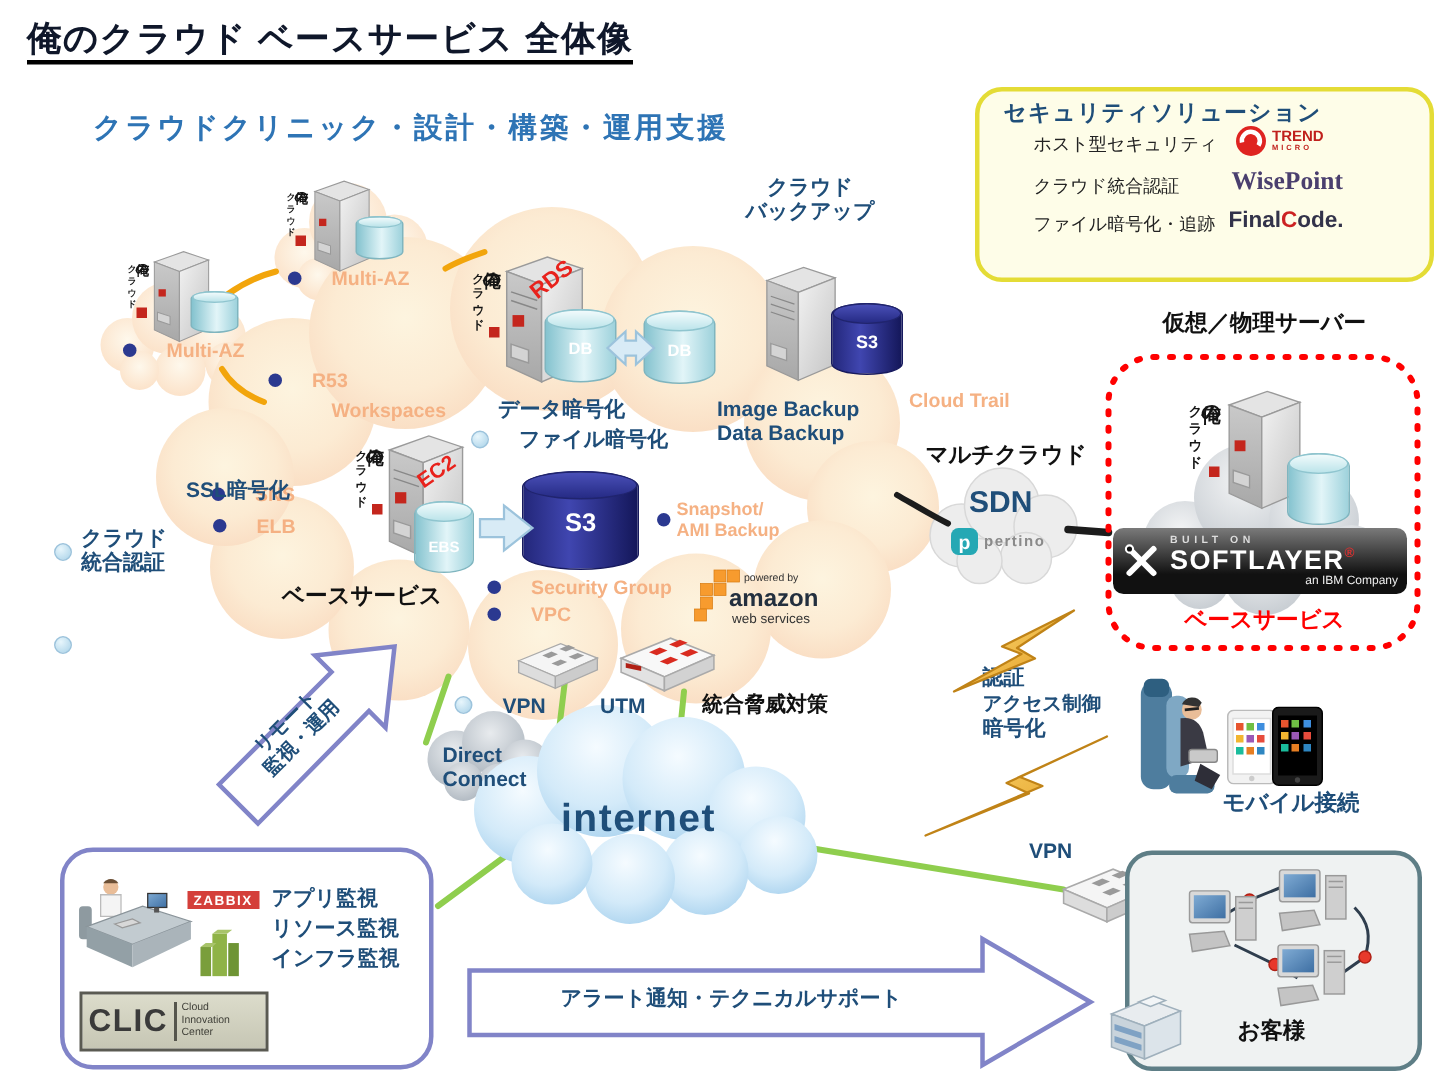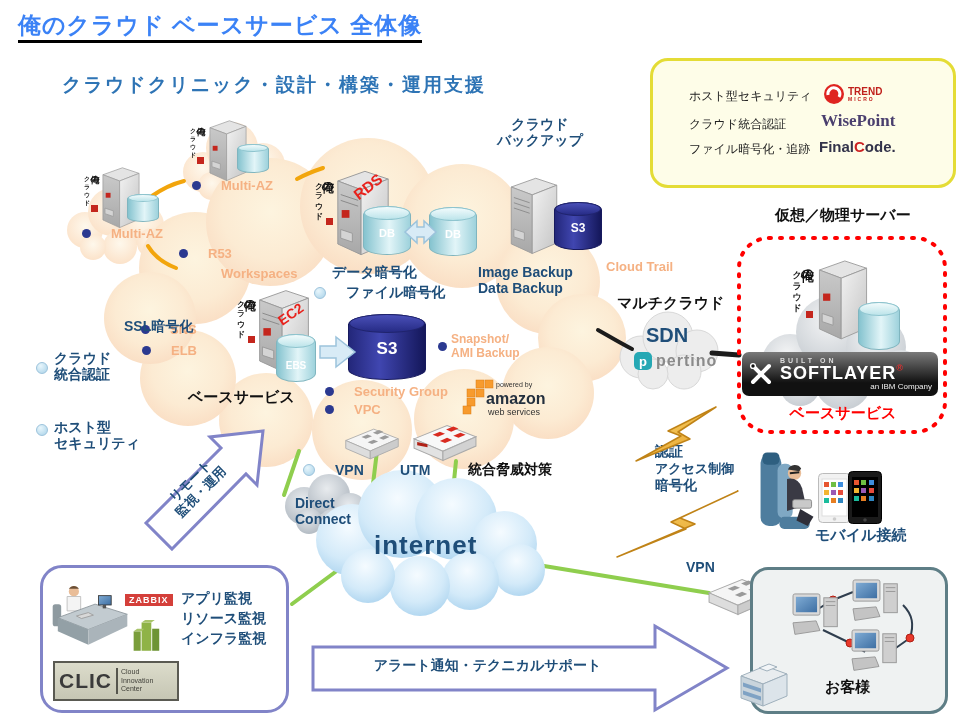--- a/index.html
+++ b/index.html
@@ -12,21 +12,21 @@
   .hud6{z-index:6;}
   .icon{z-index:2;}
   .jp{font-weight:bold;color:#1F4E79;}
   .blk{font-weight:bold;color:#111;}
   .or{font-weight:bold;color:#F5B183;}
   .pre{white-space:pre-line;line-height:1.15;}
   .row{display:flex;align-items:center;gap:20px;}
   .dotN{width:9px;height:9px;border-radius:50%;background:#2B3990;flex:0 0 auto;}
   .dotB{width:10px;height:10px;border-radius:50%;flex:0 0 auto;
         background:radial-gradient(circle at 35% 30%,#E8F6FC,#A9D2E8);border:1px solid #9CC3DC;}
-  .title{font-size:23px;font-weight:bold;color:#3b82f6;border-bottom:3px solid #000;padding-bottom:2px;letter-spacing:1px;}
+  .title{font-size:23px;font-weight:bold;color:#0f172a;border-bottom:3px solid #000;padding-bottom:2px;letter-spacing:1px;}
   .subtitle{font-size:19px;font-weight:bold;color:#2E74B5;letter-spacing:2px;}
   
   .cyl{position:absolute;display:flex;align-items:center;justify-content:center;
        font-weight:bold;color:#fff;z-index:2;}
   .cyl span{position:relative;z-index:2;margin-top:4px;}
   .cyl::before{content:"";position:absolute;left:0;right:0;top:-1px;height:30%;border-radius:50%;z-index:1;}
   .cyl.teal{background:linear-gradient(90deg,#85C3CF,#E2F5F8 55%,#9ED2DC);border:1px solid #7FB5BF;border-radius:50%/18%;}
   .cyl.teal::before{background:linear-gradient(#F2FBFC,#BCE4EA);border:1px solid #8FC5CF;box-sizing:border-box;}
   .cyl.navy{background:linear-gradient(90deg,#23277A,#4046B0 40%,#14175A);border:1px solid #171A5E;border-radius:50%/16%;}
   .cyl.navy::before{background:linear-gradient(#4A50B8,#262B85);border:1px solid #20246E;box-sizing:border-box;}
@@ -50,21 +50,21 @@
             background:linear-gradient(#7A7A7A,#111 70%);display:flex;align-items:center;gap:6px;padding:0 6px;box-sizing:border-box;}
   .zabbix{background:#D43F3A;color:#fff;font-weight:bold;font-size:9px;padding:1px 4px;letter-spacing:1px;}
   .clic{position:absolute;left:10px;top:93px;width:122px;height:36px;border:2px solid #5A5A52;
         background:linear-gradient(#DCDCCB,#C6C6B4);display:flex;align-items:center;}
   .clic .big{font-size:21px;font-weight:900;color:#3A3A3A;letter-spacing:1px;padding:0 4px;}
   .clic .bar{width:2px;height:26px;background:#55554D;}
   .clic .sub{font-size:7px;color:#3F3F38;line-height:1.25;padding-left:3px;}
   .pertino{display:flex;align-items:center;gap:4px;}
   .pertino .pp{width:18px;height:18px;border-radius:5px;background:#25A8B4;color:#fff;font-weight:bold;
                font-size:13px;display:flex;align-items:center;justify-content:center;}
-  .pertino .pt{font-size:16px;color:#8A8A8A;font-weight:bold;letter-spacing:1px;}
+  .pertino .pt{font-size:10px;color:#8A8A8A;font-weight:bold;letter-spacing:1px;}
 </style>
 </head>
 <body>
 
 <svg id="bg" class="layer" width="960" height="720" viewBox="0 0 960 720">
   <defs>
     <radialGradient id="gPeach" cx="50%" cy="40%" r="70%">
       <stop offset="0%" stop-color="#FEF8EC"></stop>
         <stop offset="100%" stop-color="#FBDFC4"></stop>
     </radialGradient>
@@ -199,20 +199,21 @@
   <polygon points="172,549 246,474 257,485 263,431 210,437 221,448 146,523" fill="#FFFFFF" stroke="#8184C8" stroke-width="3"></polygon>
   <polygon points="313,647 655,647 655,626 727,668 655,710 655,690 313,690" fill="#FFFFFF" stroke="#8184C8" stroke-width="3"></polygon>
 </svg>
 
 <div class="abs hud" style="left:18px;top:10px;">
   <span class="title">俺のクラウド ベースサービス 全体像</span>
 </div>
 <div class="abs hud subtitle" style="left:62px;top:72px;">クラウドクリニック・設計・構築・運用支援</div>
 
 <div class="secbox">
+  <div class="abs jp" style="left:16px;top:5px;font-size:15px;letter-spacing:1px;">セキュリティソリューション</div>
   <div class="abs" style="left:36px;top:27px;font-size:12px;color:#222;">ホスト型セキュリティ</div>
   <div class="abs" style="left:170px;top:22px;display:flex;align-items:center;gap:3px;">
     <svg width="22" height="22" viewBox="0 0 22 22">
       <circle cx="11" cy="11" r="10" fill="#DF2420"></circle>
       <path d="M5,12 A6,6 0 1 1 16,14" stroke="#FFFFFF" stroke-width="3" fill="none"></path>
     </svg>
     <span style="display:flex;flex-direction:column;line-height:1;">
       <span style="font-size:10px;font-weight:900;color:#C0201C;">TREND</span>
       <span style="font-size:5px;font-weight:bold;color:#C0201C;letter-spacing:2px;">MICRO</span>
     </span>
@@ -397,22 +398,20 @@
   </svg>
 </div>
 
 <div class="abs hud" style="left:36px;top:350px;display:flex;gap:6px;">
   <span class="dotB" style="margin-top:12px;"></span>
   <span class="jp pre" style="font-size:14px;">クラウド
 統合認証</span>
 </div>
 <div class="abs hud" style="left:36px;top:419px;display:flex;gap:6px;">
   <span class="dotB" style="margin-top:5px;"></span>
-  <span class="jp pre" style="font-size:14px;">ホスト型
-セキュリティ</span>
 </div>
 
 <div class="abs hud blk" style="left:617px;top:294px;font-size:15px;">マルチクラウド</div>
 <div class="abs hud jp" style="left:646px;top:324px;font-size:20px;">SDN</div>
 <div class="abs hud pertino" style="left:634px;top:352px;">
   <span class="pp">p</span>
   <span class="pt">pertino</span>
 </div>
 <div class="abs hud blk" style="left:775px;top:206px;font-size:15px;">仮想／物理サーバー</div>
 

